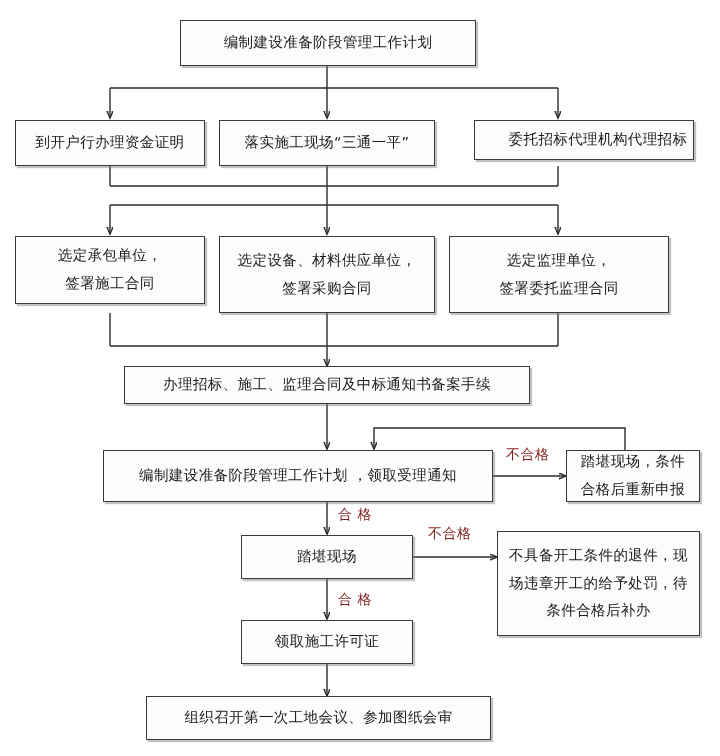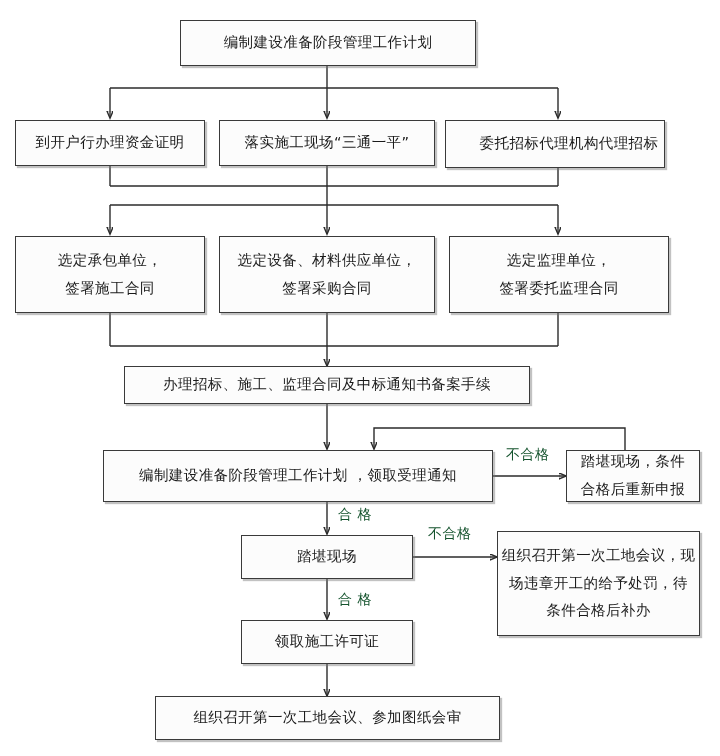--- a/index.html
+++ b/index.html
@@ -29,21 +29,21 @@
     font-size: 14.5px;
     line-height: 1.9;
     letter-spacing: 0.4px;
     text-align: center;
     padding: 0 4px;
   }
   .node .line { display: block; white-space: nowrap; }
   .edge-label {
     position: absolute;
     font-size: 14px;
-    color: #14532d;
+    color: #7f1d1d;
     letter-spacing: 0.5px;
     white-space: nowrap;
   }
   svg.wires {
     position: absolute;
     left: 0; top: 0;
     width: 720px;
     height: 756px;
     pointer-events: none;
   }
@@ -103,25 +103,25 @@
   </div>
 
   <div class="node" style="left:15px; top:120px; width:190px; height:46px;">
     <span class="line">到开户行办理资金证明</span>
   </div>
 
   <div class="node" style="left:219px; top:120px; width:216px; height:46px;">
     <span class="line">落实施工现场“三通一平”</span>
   </div>
 
-  <div class="node" style="left:445px; top:120px; width:220px; height:48px;padding-left:32px;">
+  <div class="node" style="left:474px; top:120px; width:220px; height:40px;padding-left:32px;">
     <span class="line">委托招标代理机构代理招标</span>
   </div>
 
-  <div class="node" style="left:15px; top:236px; width:190px; height:77px;">
+  <div class="node" style="left:15px; top:236px; width:190px; height:68px;">
     <span class="line">选定承包单位，</span>
     <span class="line">签署施工合同</span>
   </div>
 
   <div class="node" style="left:219px; top:236px; width:216px; height:77px;">
     <span class="line">选定设备、材料供应单位，</span>
     <span class="line">签署采购合同</span>
   </div>
 
   <div class="node" style="left:449px; top:236px; width:220px; height:77px;font-family:Liberation Serif, serif;">
@@ -140,30 +140,30 @@
   <div class="node" style="left:566px; top:450px; width:134px; height:52px;">
     <span class="line">踏堪现场，条件</span>
     <span class="line">合格后重新申报</span>
   </div>
 
   <div class="node" style="left:241px; top:535px; width:172px; height:44px;">
     <span class="line">踏堪现场</span>
   </div>
 
   <div class="node" style="left:497px; top:531px; width:203px; height:105px;">
-    <span class="line">组织召开第一次工地会议，现</span>
+    <span class="line">不具备开工条件的退件，现</span>
     <span class="line">场违章开工的给予处罚，待</span>
     <span class="line">条件合格后补办</span>
   </div>
 
   <div class="node" style="left:241px; top:620px; width:172px; height:44px;">
     <span class="line">领取施工许可证</span>
   </div>
 
-  <div class="node" style="left:155px; top:696px; width:345px; height:44px;">
+  <div class="node" style="left:146px; top:696px; width:345px; height:44px;">
     <span class="line">组织召开第一次工地会议、参加图纸会审</span>
   </div>
 
   <div class="edge-label" style="left:506px; top:446px;">不合格</div>
   <div class="edge-label" style="left:338px; top:506px;">合  格</div>
   <div class="edge-label" style="left:428px; top:525px;">不合格</div>
   <div class="edge-label" style="left:338px; top:591px;">合  格</div>
 
 </div>
 

